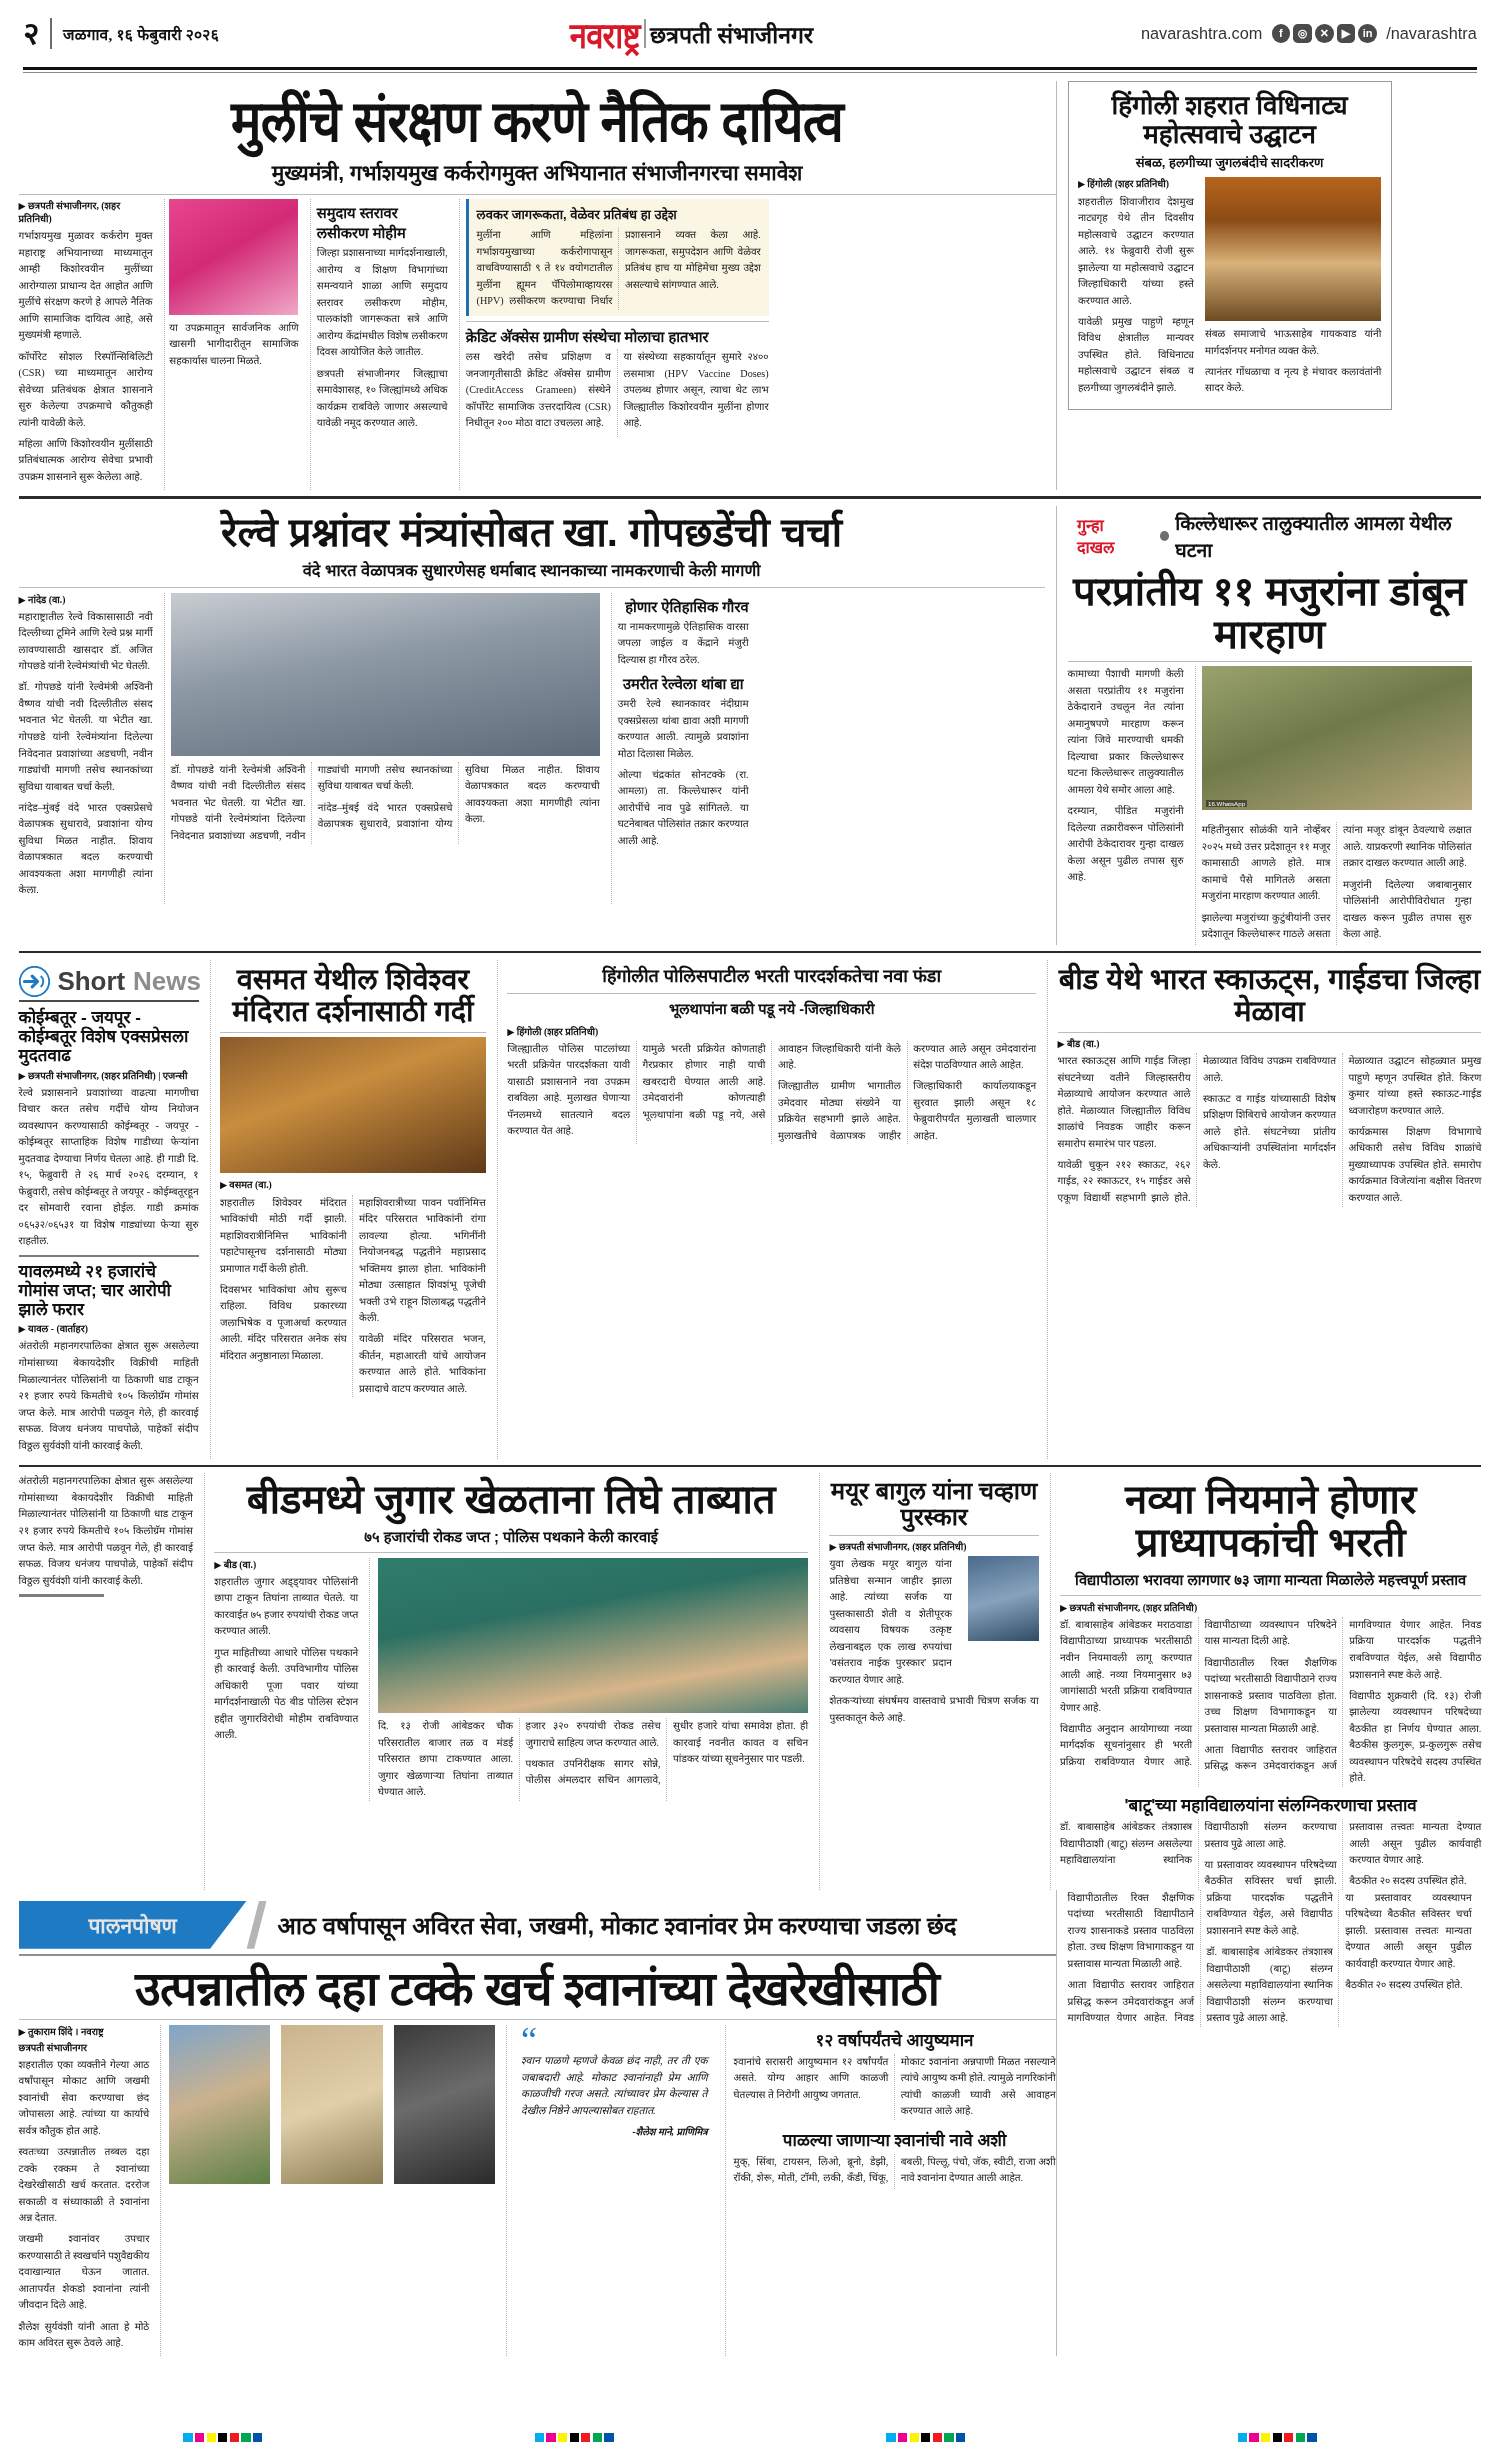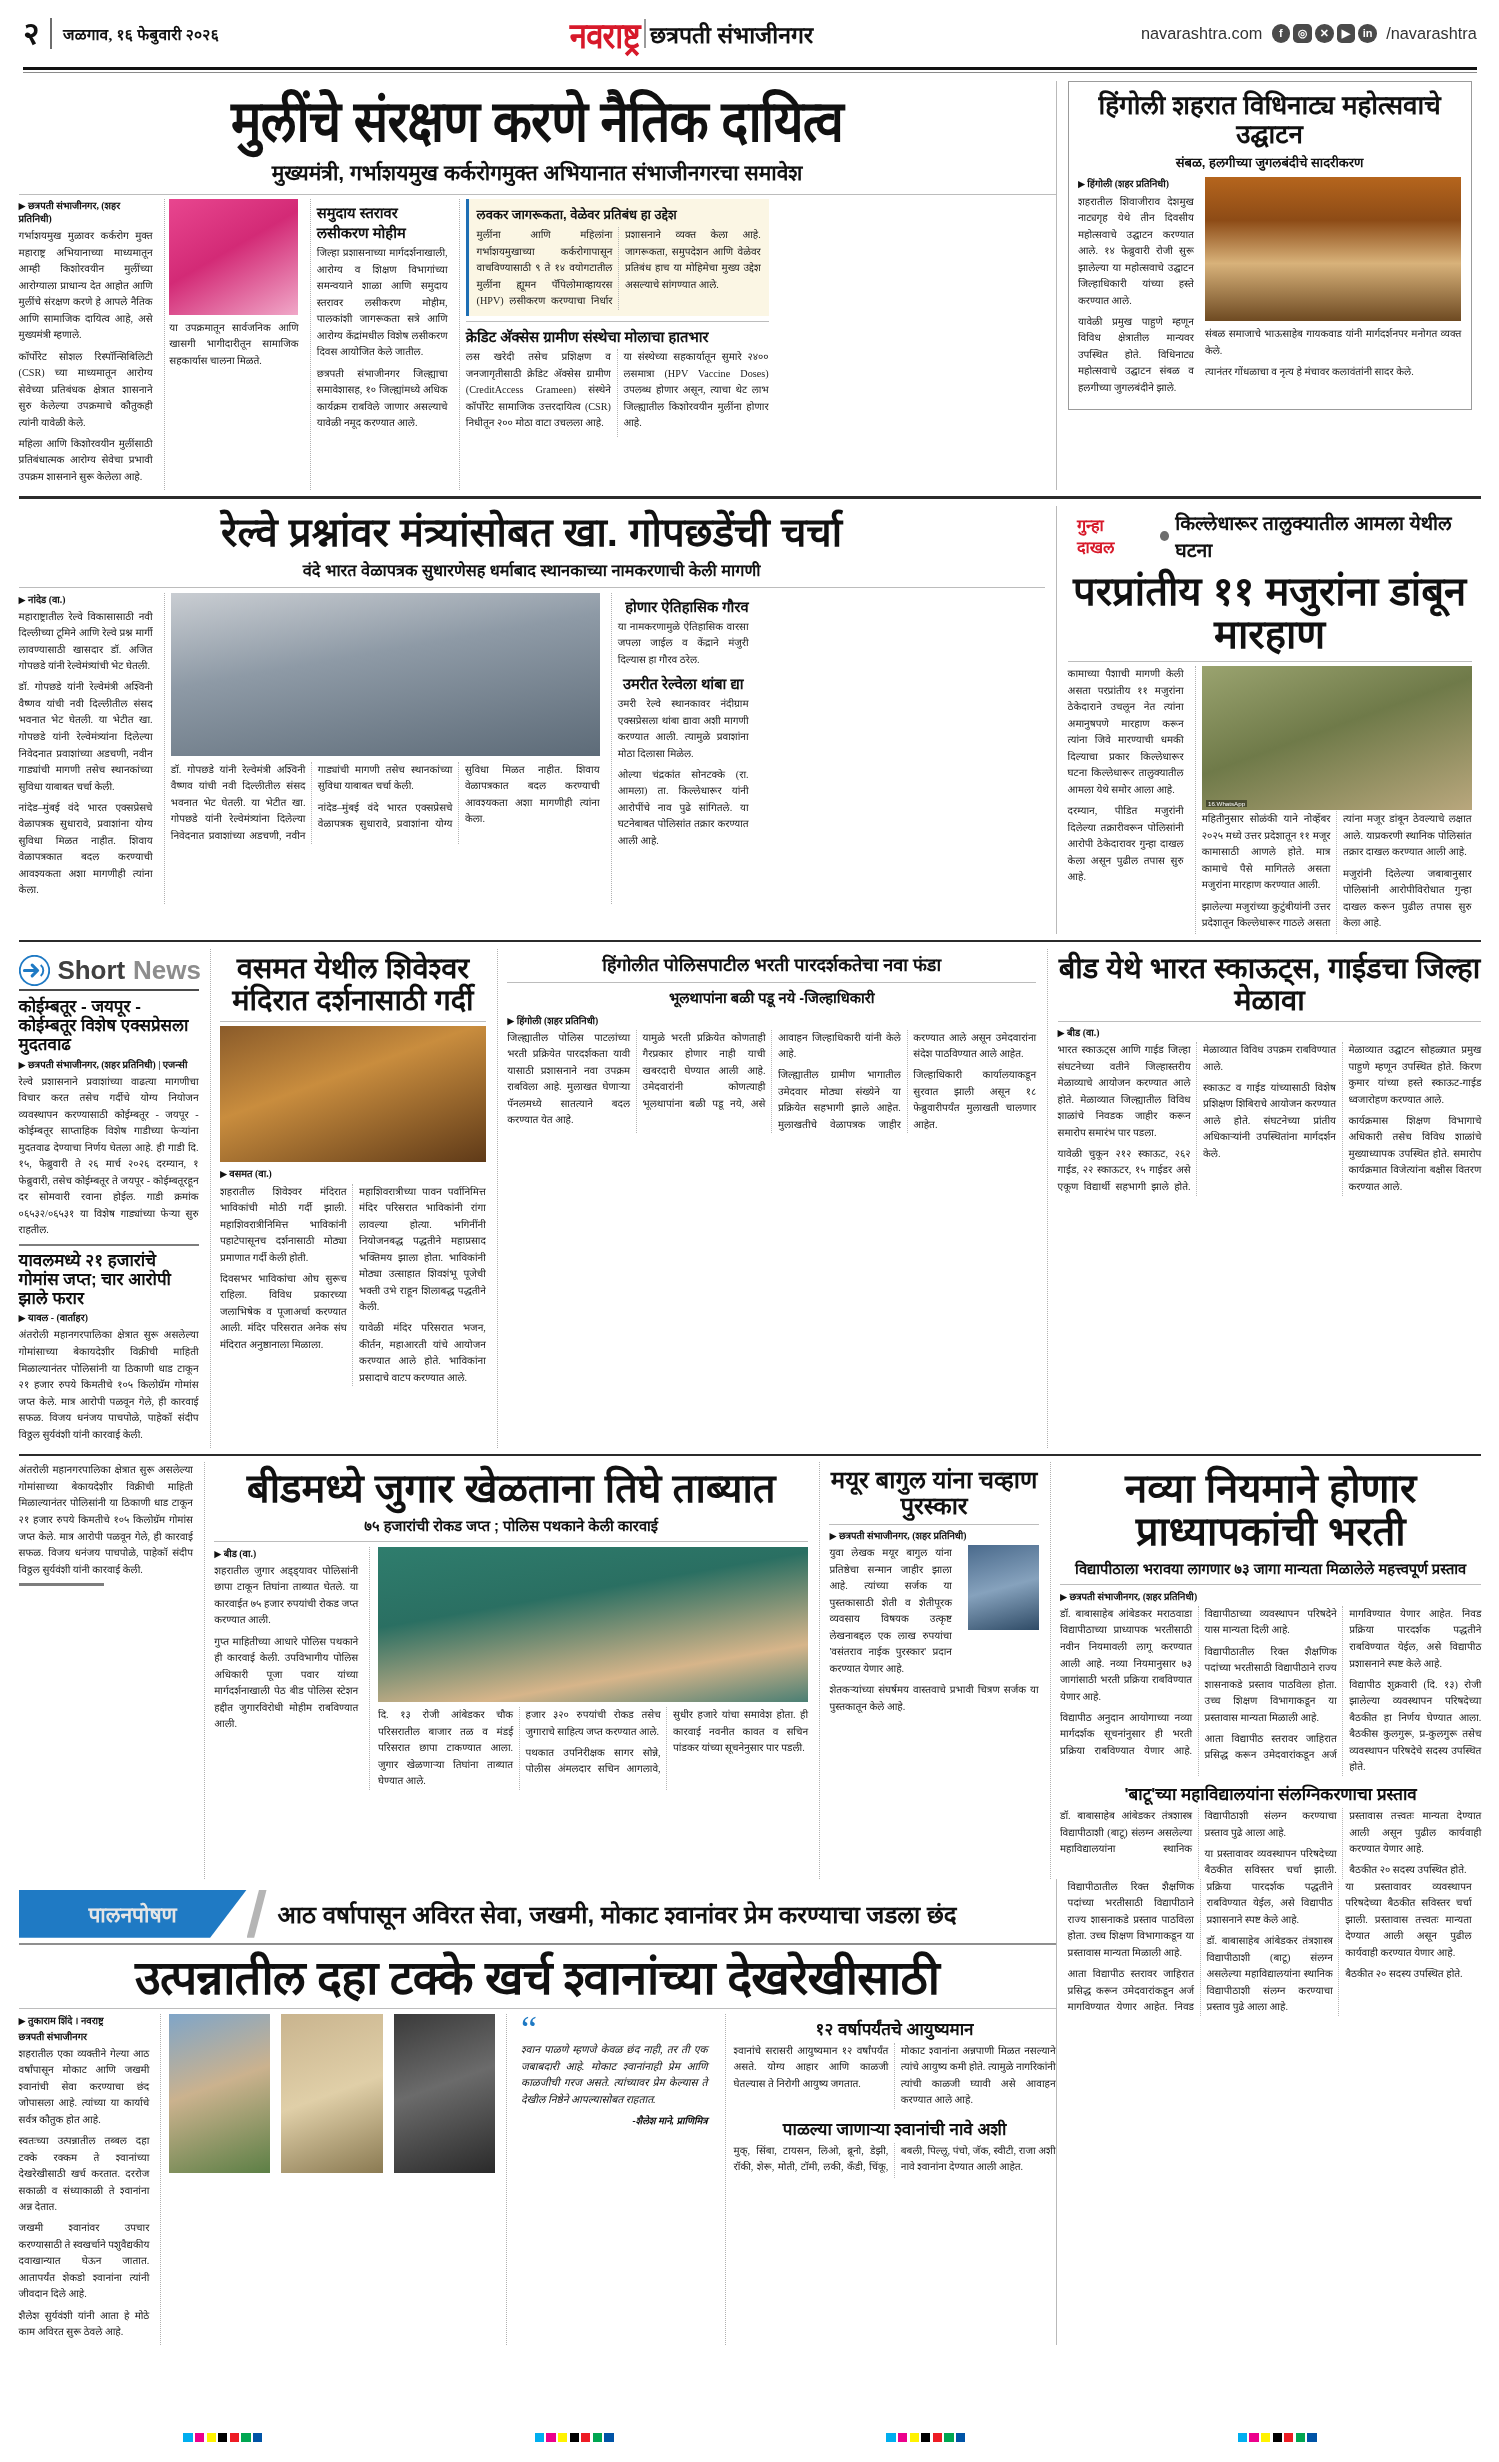--- a/index.html
+++ b/index.html
@@ -40,21 +40,21 @@
   }
   .soc.sq{border-radius:4.7px;}
   .handle{font-size:16.3px;color:#333;font-family:"Liberation Sans",sans-serif;}
 
   .rule-thick{height:3.1px;background:#111;margin:0 4.7px;}
   .rule-thin{height:0.8px;background:#8a8a8a;margin:2.3px 4.7px 0;}
 
   
   .body-grid{display:flex;gap:0;margin-top:7.8px;}
   .col-main{width:1037px;}
-  .col-right{width:416px;border-left:0.8px solid #b9b9b9;padding-left:11px;box-sizing:border-box;}
+  .col-right{width:336px;border-left:0.8px solid #b9b9b9;padding-left:11px;box-sizing:border-box;}
 
   
   h1.lead{
     font-size:51px;line-height:1.05;font-weight:900;margin:11px 0 0;
     letter-spacing:-0.8px;text-align:center;
     font-family:"Liberation Sans",sans-serif;
     transform:scaleY(1.12);transform-origin:center top;
   }
   .lead-sub{
     font-size:21px;font-weight:700;text-align:center;margin:12.4px 0 7.8px;
@@ -316,21 +316,21 @@
         <div style="width:116px">
           <div class="txt">
             <p>कामाच्या पैशाची मागणी केली असता परप्रांतीय ११ मजुरांना ठेकेदाराने उचलून नेत त्यांना अमानुषपणे मारहाण करून त्यांना जिवे मारण्याची धमकी दिल्याचा प्रकार किल्लेधारूर घटना किल्लेधारूर तालुक्यातील आमला येथे समोर आला आहे.</p>
             <p>दरम्यान, पीडित मजुरांनी दिलेल्या तक्रारीवरून पोलिसांनी आरोपी ठेकेदारावर गुन्हा दाखल केला असून पुढील तपास सुरु आहे.</p>
           </div>
         </div>
         <div class="grow vdivide" style="padding-left:6.2px">
           <div class="photo ph-crowd" style="height:144px">
             <span class="ph-stamp">16.WhatsApp</span>
           </div>
-          <div class="txt cols2" style="margin-top:1px">
+          <div class="txt cols2" style="margin-top:12px">
             <p>महितीनुसार सोळंकी याने नोव्हेंबर २०२५ मध्ये उत्तर प्रदेशातून ११ मजूर कामासाठी आणले होते. मात्र कामाचे पैसे मागितले असता मजुरांना मारहाण करण्यात आली.</p>
             <p>झालेल्या मजुरांच्या कुटुंबीयांनी उत्तर प्रदेशातून किल्लेधारूर गाठले असता त्यांना मजूर डांबून ठेवल्याचे लक्षात आले. याप्रकरणी स्थानिक पोलिसांत तक्रार दाखल करण्यात आली आहे.</p>
             <p>मजुरांनी दिलेल्या जबाबानुसार पोलिसांनी आरोपीविरोधात गुन्हा दाखल करून पुढील तपास सुरु केला आहे.</p>
           </div>
         </div>
       </div>
     </div>
   </div>
 
   <div class="hr-dark"></div>

